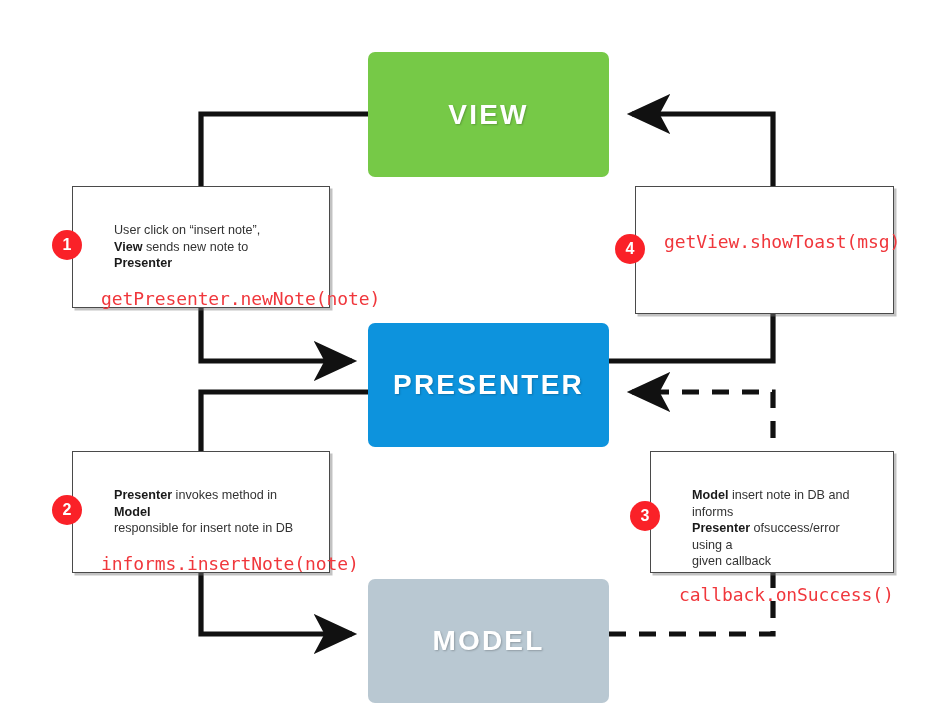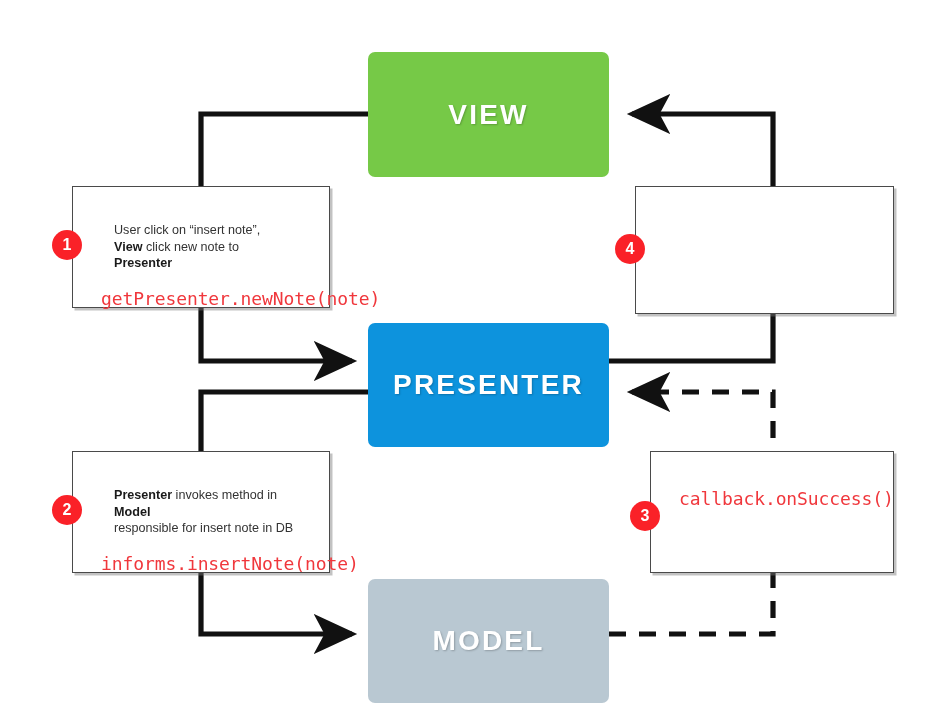--- a/index.html
+++ b/index.html
@@ -149,37 +149,43 @@
     <span class="layer-label">PRESENTER</span>
   </div>
 
   <div class="layer-box" id="model-box" style="background:#b9c8d2;">
     <span class="layer-label">MODEL</span>
   </div>
 
   <div class="note-card" id="note-1">
     <p class="note-desc">
       <span>User click on “insert note”,</span><br>
-      <b>View</b><span> click new note to </span><b>Presenter</b>
+      <b>View</b><span> sends new note to </span><b>Presenter</b>
     </p>
     <div class="note-code">getPresenter.newNote(note)</div>
   </div>
   <div class="step-badge" id="badge-1">1</div>
 
   <div class="note-card" id="note-4">
+    <div class="note-code">getView.showToast(msg)</div>
   </div>
   <div class="step-badge" id="badge-4">4</div>
 
   <div class="note-card" id="note-2">
     <p class="note-desc">
       <b>Presenter</b><span> invokes method in </span><b>Model</b><br>
       <span>responsible for insert note in DB</span>
     </p>
     <div class="note-code">informs.insertNote(note)</div>
   </div>
   <div class="step-badge" id="badge-2">2</div>
 
   <div class="note-card" id="note-3">
+    <p class="note-desc">
+      <b>Model</b><span> insert note in DB and informs</span><br>
+      <b>Presenter</b><span> ofsuccess/error using a</span><br>
+      <span>given callback</span>
+    </p>
     <div class="note-code">callback.onSuccess()</div>
   </div>
   <div class="step-badge" id="badge-3">3</div>
 
 </div>
 
 </body></html>

